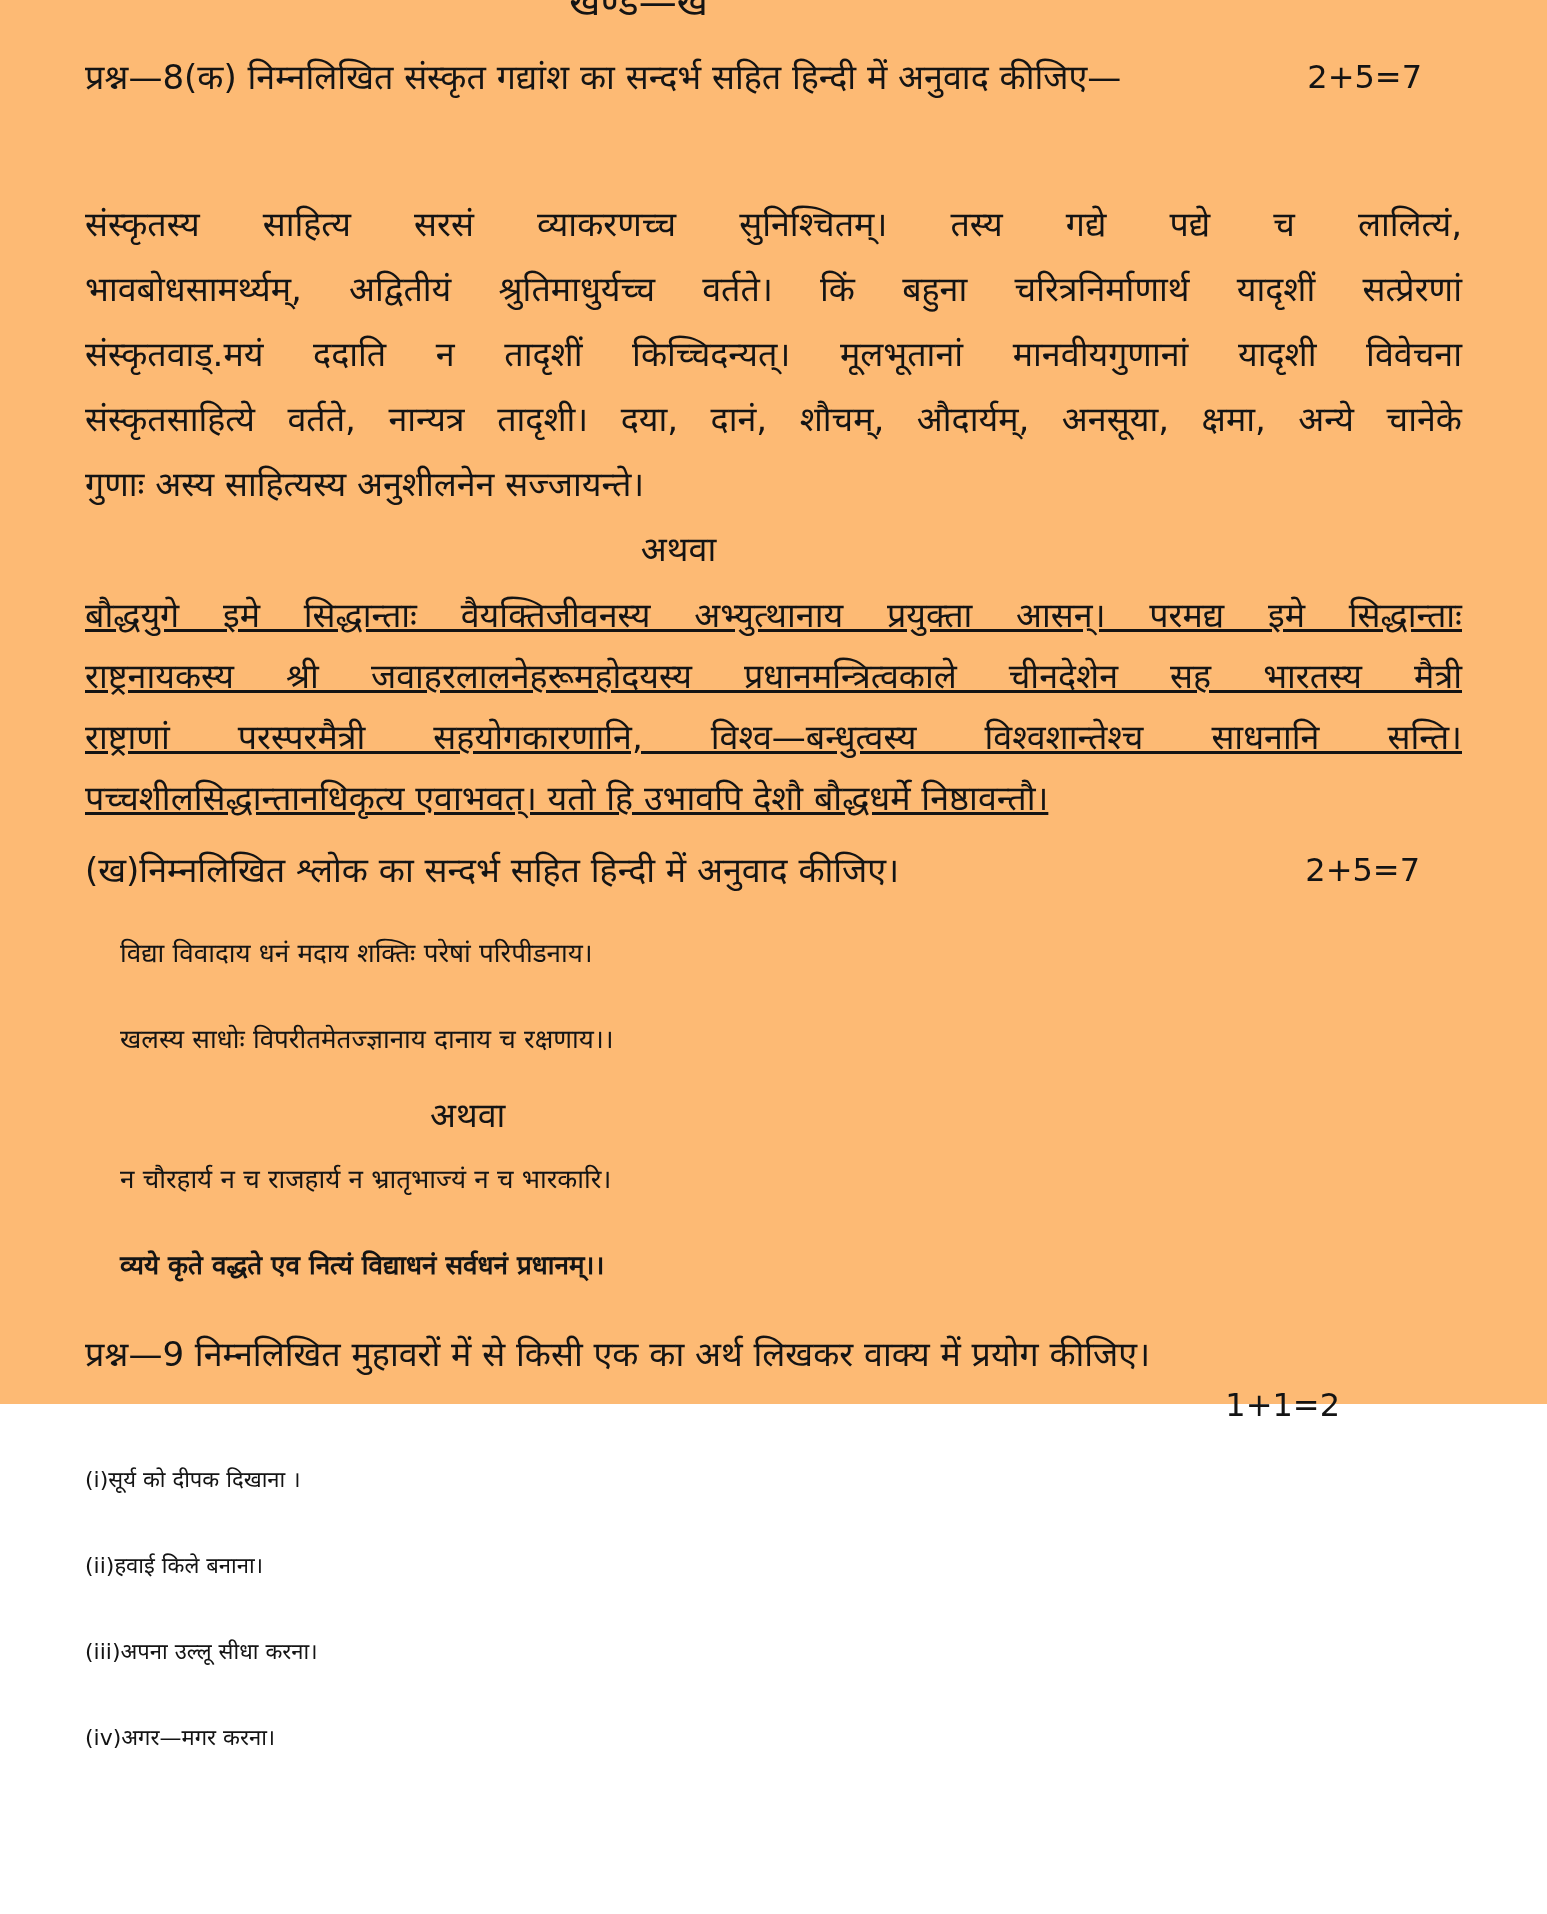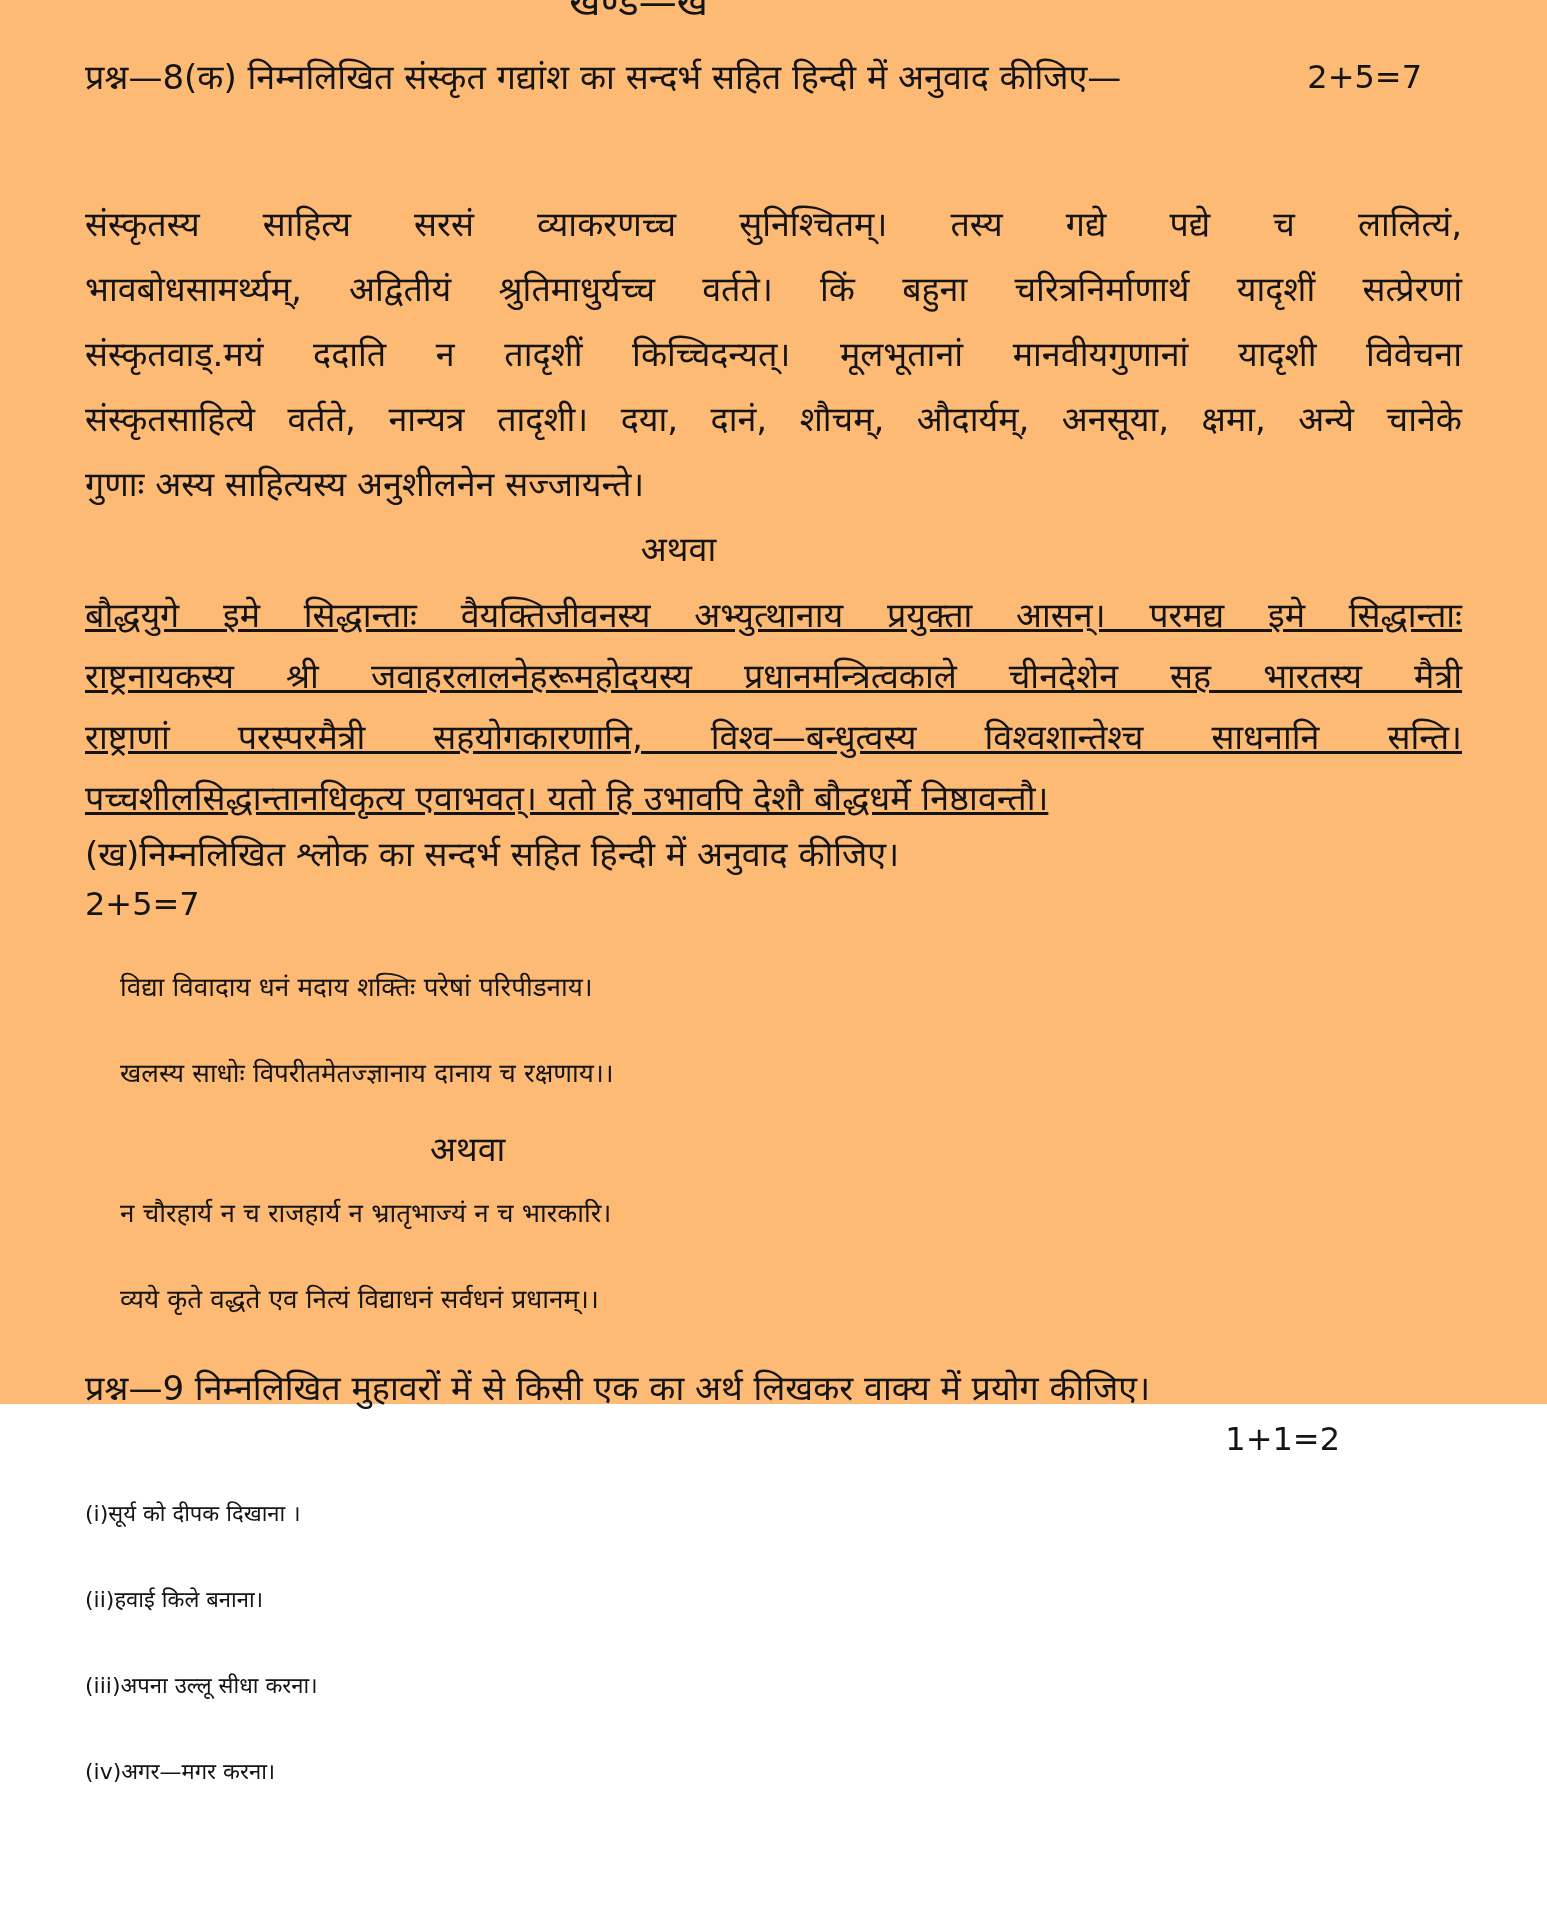--- a/index.html
+++ b/index.html
@@ -35,31 +35,31 @@
   .pl { line-height: 65px; }
   .p1 { margin-top: 90px; }
   .p2 { margin-top: 12px; text-decoration: underline; }
   .p2 .pl { line-height: 61px; }
   .jline { text-align: justify; text-align-last: justify; }
   .or-center {
     margin-top: 8px;
     text-align: center; padding-right: 190px;
     font-size: 34px; line-height: 48px;
   }
-  .qbrow { margin-top: 0; flex-direction: column; }
+  .qbrow { margin-top: 16px; }
   .qbrow .marks { margin-right: 42px; }
   .verse { font-size: 26px; line-height: 48px; padding-left: 35px; }
   .v1a { margin-top: 34px; }
   .v1b { margin-top: 38px; }
   .or-indent {
     margin-top: 28px; padding-left: 345px;
     font-size: 34px; line-height: 48px;
   }
   .v2a { margin-top: 16px; }
-  .v2b { margin-top: 38px; }
+  .v2b { margin-top: 38px; font-weight: bold; }
   .q9row { margin-top: 40px; }
   .marks-right {
     margin-top: 2px; margin-right: 122px;
     text-align: right;
     font-size: 32px; line-height: 48px;
   }
   .idiom { font-size: 22px; line-height: 50px; }
   .idiom-1 { margin-top: 26px; }
   .idiom-n { margin-top: 36px; }
 </style>

